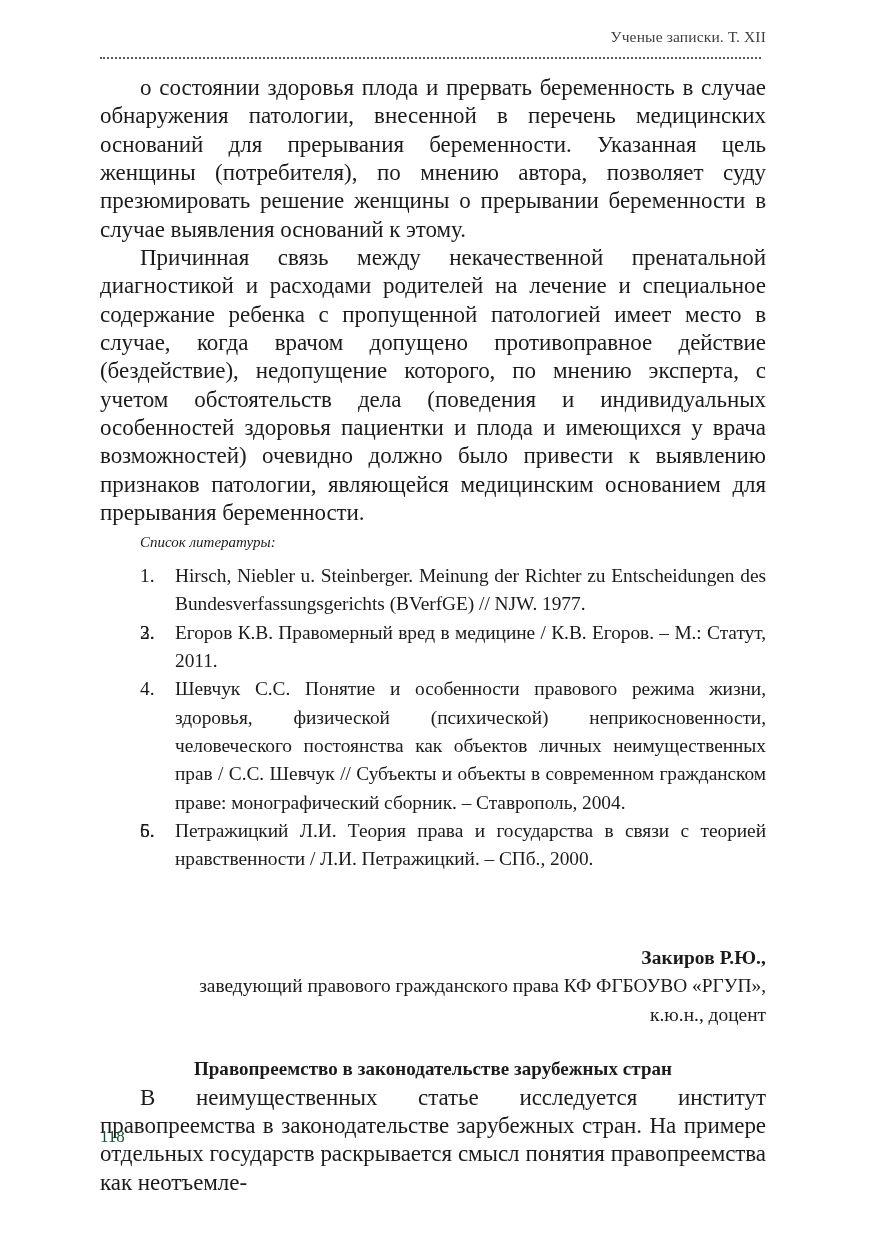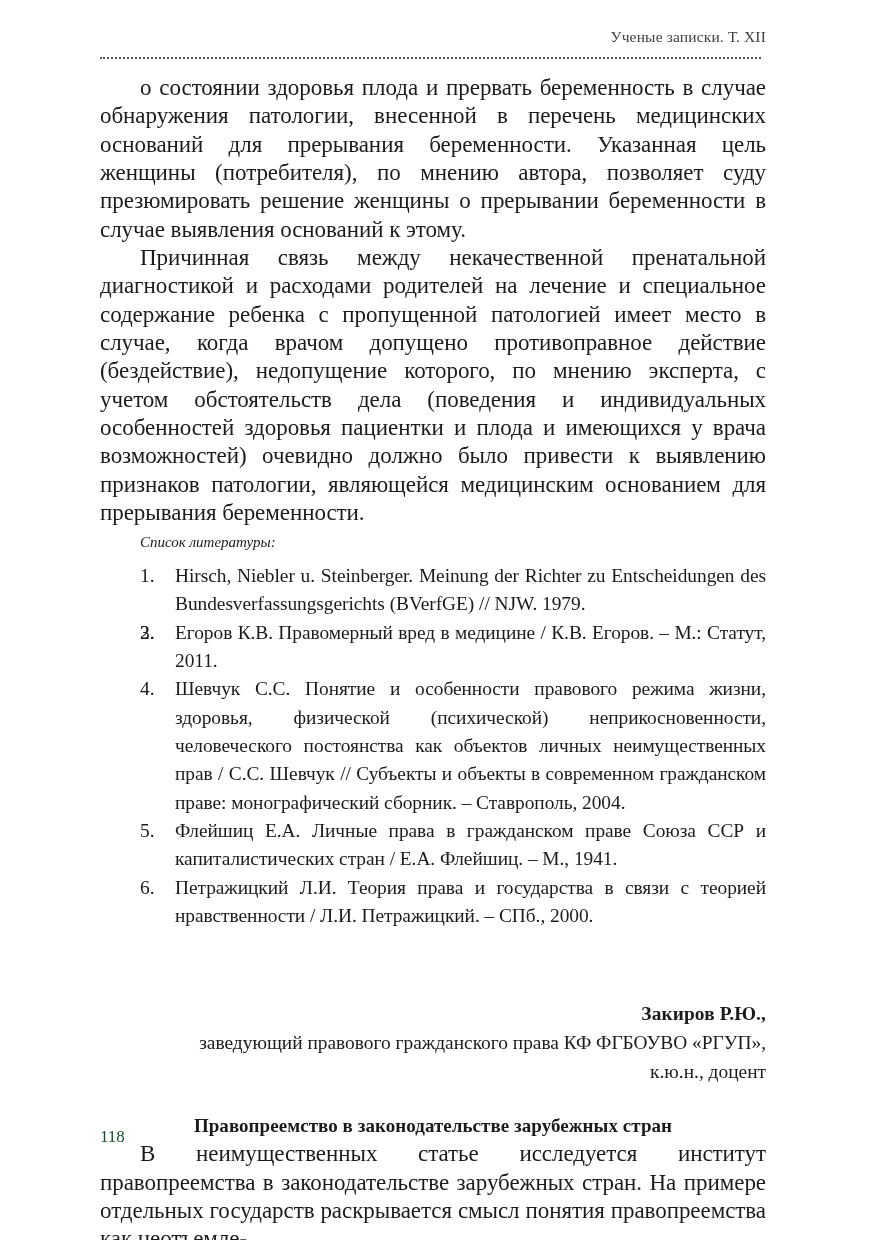--- a/index.html
+++ b/index.html
@@ -156,36 +156,35 @@
 
       <p class="para">о состоянии здоровья плода и прервать беременность в случае обнаружения патологии, внесенной в перечень медицинских оснований для прерывания беременности. Указанная цель женщины (потребителя), по мнению автора, позволяет суду презюмировать решение женщины о прерывании беременности в случае выявления оснований к этому.</p>
 
       <p class="para">Причинная связь между некачественной пренатальной диагностикой и расходами родителей на лечение и специальное содержание ребенка с пропущенной патологией имеет место в случае, когда врачом допущено противоправное действие (бездействие), недопущение которого, по мнению эксперта, с учетом обстоятельств дела (поведения и индивидуальных особенностей здоровья пациентки и плода и имеющихся у врача возможностей) очевидно должно было привести к выявлению признаков патологии, являющейся медицинским основанием для прерывания беременности.</p>
 
       <p class="lit-heading">Список литературы:</p>
 
       <ol class="ref-list">
         <li class="ref-item">
           <span class="ref-num">1.</span>
-          <span class="ref-text">Hirsch, Niebler u. Steinberger. Meinung der Richter zu Entscheidungen des Bundesverfassungsgerichts (BVerfGE) // NJW. 1979.</span>
+          <span class="ref-text">Hirsch, Niebler u. Steinberger. Meinung der Richter zu Entscheidungen des Bundesverfassungsgerichts (BVerfGE) // NJW. 1977.</span>
         </li>
         <li class="ref-item">
           <span class="ref-num">2.</span>
         </li>
         <li class="ref-item">
           <span class="ref-num">3.</span>
           <span class="ref-text">Егоров К.В. Правомерный вред в медицине / К.В. Егоров. – М.: Статут, 2011.</span>
         </li>
         <li class="ref-item">
           <span class="ref-num">4.</span>
           <span class="ref-text">Шевчук С.С. Понятие и особенности правового режима жизни, здоровья, физической (психической) неприкосновенности, человеческого постоянства как объектов личных неимущественных прав / С.С. Шевчук // Субъекты и объекты в современном гражданском праве: монографический сборник. – Ставрополь, 2004.</span>
         </li>
         <li class="ref-item">
           <span class="ref-num">5.</span>
-          <span class="ref-text">Флейшиц Е.А. Личные права в гражданском праве Союза ССР и капиталистических стран / Е.А. Флейшиц. – М., 1941.</span>
         </li>
         <li class="ref-item">
           <span class="ref-num">6.</span>
           <span class="ref-text">Петражицкий Л.И. Теория права и государства в связи с теорией нравственности / Л.И. Петражицкий. – СПб., 2000.</span>
         </li>
       </ol>
 
       <div class="byline">
         <span class="author-name">Закиров Р.Ю.,</span>
         <span class="affil">заведующий правового гражданского права КФ ФГБОУВО «РГУП»,</span>

